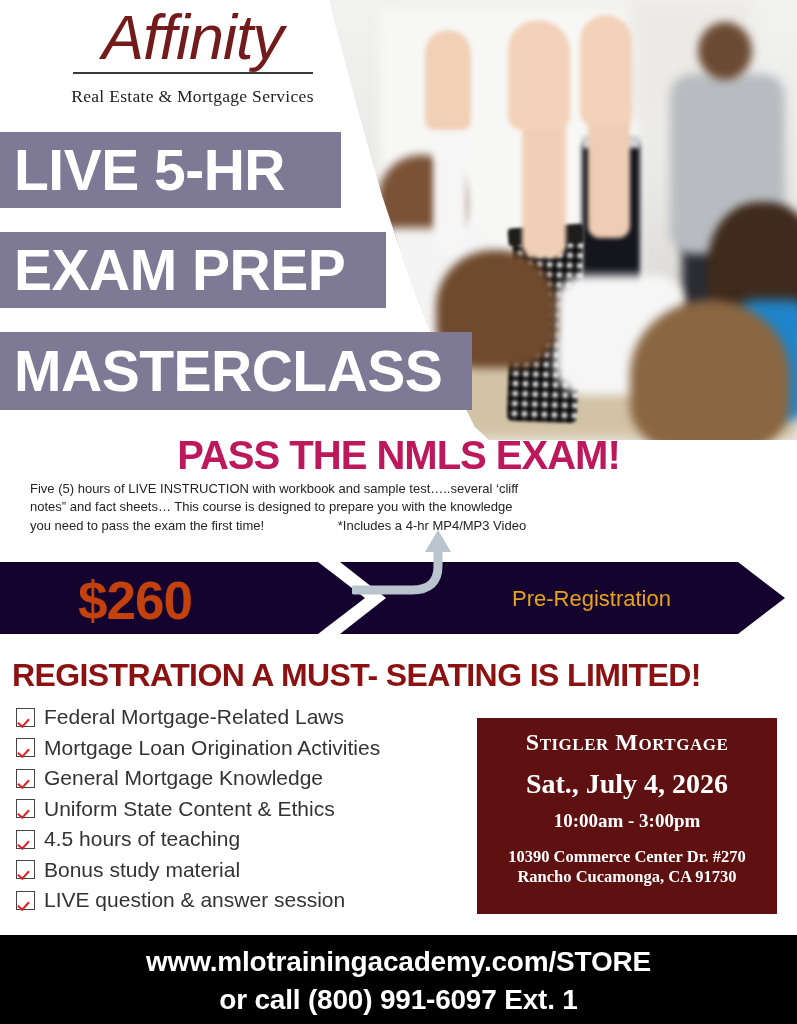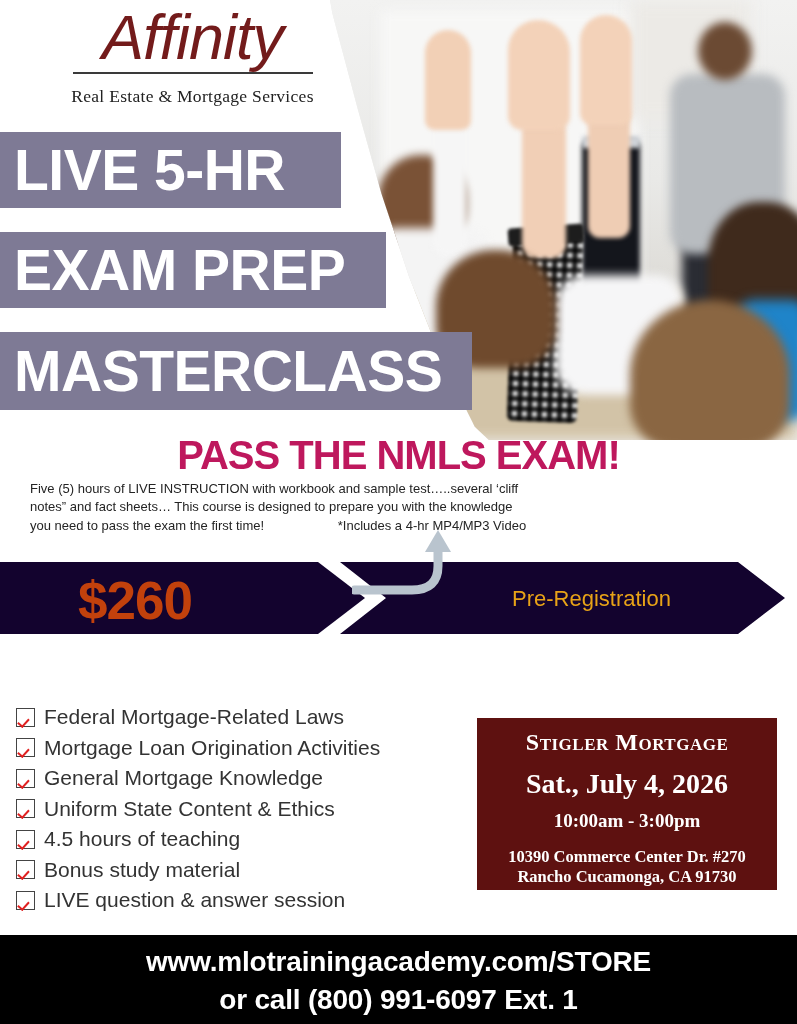--- a/index.html
+++ b/index.html
@@ -91,21 +91,21 @@
   
   .reg-head{position:absolute;left:12px;top:657px;font-size:32px;font-weight:700;color:#8C1212;letter-spacing:-.6px;}
   .check-list{position:absolute;left:16px;top:702px;width:460px;}
   .check-row{display:flex;align-items:center;height:30.5px;}
   .cbox{width:17px;height:17px;border:1.6px solid #444;background:#fff;position:relative;flex:none;margin-right:9px;}
   .cbox:after{content:"";position:absolute;left:3px;top:7px;width:4.5px;height:9px;border:solid #E02020;
     border-width:0 2.2px 2.2px 0;transform:rotate(42deg);}
   .check-label{font-size:21px;color:#333;white-space:nowrap;}
 
   
-  .info{position:absolute;left:477px;top:718px;width:300px;height:172px;background:#5E1110;
+  .info{position:absolute;left:477px;top:718px;width:300px;height:196px;background:#5E1110;
     color:#fff;text-align:center;font-family:"Liberation Serif",serif;}
   .info-name{font-size:24px;font-weight:700;font-variant:small-caps;letter-spacing:.5px;margin-top:11px;}
   .info-date{font-size:28px;font-weight:700;margin-top:12px;}
   .info-time{font-size:19px;font-weight:700;margin-top:10px;}
   .info-addr1{font-size:16.5px;font-weight:700;margin-top:15px;}
   .info-addr2{font-size:16.5px;font-weight:700;}
 
   
   .footer{position:absolute;left:0;top:935px;width:797px;height:89px;background:#000000;color:#fff;
     text-align:center;}
@@ -179,20 +179,21 @@
     <div class="chev chev2"></div>
   </div>
   <div class="price">$260</div>
   <div class="prereg">Pre-Registration</div>
 
   <svg class="up-arrow" viewBox="0 0 110 86">
     <path d="M2 62 L60 62 Q86 62 86 38 L86 20" fill="none" stroke="#B9C4CE" stroke-width="9" stroke-linecap="round"></path>
     <path d="M86 2 L99 24 L73 24 Z" fill="#B9C4CE"></path>
   </svg>
 
+  <div class="reg-head">REGISTRATION A MUST- SEATING IS LIMITED!</div>
 
   <div class="check-list">
     <div class="check-row">
       <span class="cbox"></span>
       <span class="check-label">Federal Mortgage-Related Laws</span>
     </div>
     <div class="check-row">
       <span class="cbox"></span>
       <span class="check-label">Mortgage Loan Origination Activities</span>
     </div>

